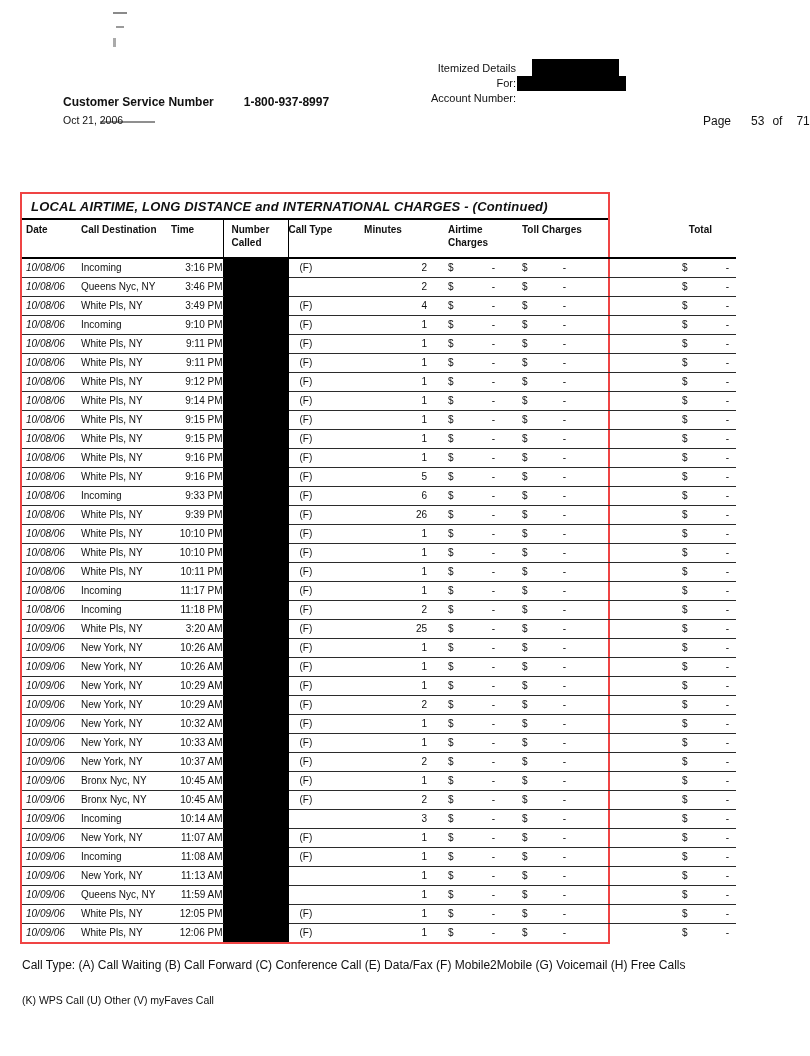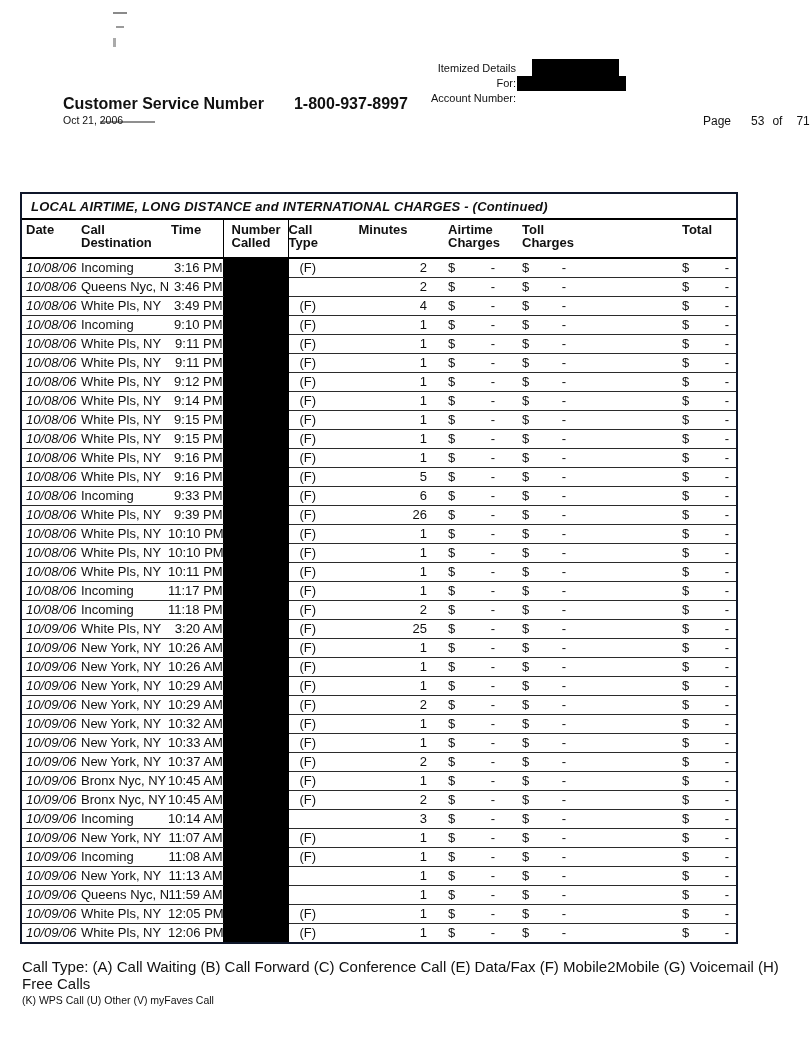--- a/index.html
+++ b/index.html
@@ -9,42 +9,42 @@
     font-family:"Liberation Sans", sans-serif; color:#111;
     overflow:hidden;
   }
   .abs { position:absolute; }
 
   
   .itemized-block { left:416px; top:61px; width:100px; text-align:right; font-size:11px; line-height:15px; }
   .redact { background:#000; position:absolute; }
   .redact-1 { left:532px; top:59px; width:87px; height:18px; }
   .redact-2 { left:517px; top:76px; width:109px; height:15px; }
-  .cs-line { left:63px; top:95px; font-size:16px; font-weight:bold; }
+  .cs-line { left:63px; top:95px; font-size:12px; font-weight:bold; }
   .cs-line .cs-number { margin-left:30px; }
   .date-line { left:63px; top:114px; font-size:10.5px; }
   .page-line { left:703px; top:114px; font-size:12px; }
   .page-line .pnum { margin-left:20px; }
   .page-line .pof { margin-left:8px; }
   .page-line .ptot { margin-left:14px; }
 
   
   .art { position:absolute; background:#8a8a8a; }
   .art1 { left:113px; top:12px; width:14px; height:2px; }
   .art2 { left:116px; top:26px; width:8px; height:2px; background:#9a9a9a; }
   .art3 { left:113px; top:38px; width:3px; height:9px; background:#aaa; }
   .art4 { left:100px; top:121px; width:55px; height:2px; background:#8f8f8f; }
 
   
-  .bill-table-wrap { left:20px; top:192px; width:718px; border:2px solid #0f172a; background:#fff; }
+  .bill-table-wrap { left:20px; top:192px; width:590px; border:2px solid #ef4444; background:#fff; }
   .table-title {
     font-size:13px; font-weight:bold; font-style:italic;
     padding:5px 9px 4px 9px; border-bottom:2px solid #000; letter-spacing:.2px;
   }
-  table { border-collapse:collapse; table-layout:fixed; width:100%; font-size:13px; color:#101010; }
+  table { border-collapse:collapse; table-layout:fixed; width:100%; font-size:10px; color:#101010; }
   col.c1 { width:57px; }  
   col.c2 { width:89px; }  
   col.c3 { width:55px; }  
   col.c4 { width:65px; }  
   col.c5 { width:48px; }  
   col.c6 { width:94px; }  
   col.c7 { width:75px; }  
   col.c8 { width:77px; }  
   col.c9 { width:154px; } 
 
@@ -69,21 +69,21 @@
   td.c-time { text-align:right; }
   td.c-num  { background:#000; border-left:1px solid #000; border-right:1px solid #000; border-bottom-color:#000; }
   td.c-type { padding-left:11px; }
   td.c-min  { text-align:right; padding-right:3px; }
   td.charge .val { float:right; }
   td.c-air  { padding-left:18px; padding-right:10px; }
   td.c-toll { padding-left:17px; padding-right:16px; }
   td.c-total{ padding-left:100px; padding-right:7px; }
 
   
-  .legend-1 { left:22px; top:958px; font-size:15px; }
+  .legend-1 { left:22px; top:958px; font-size:12px; }
   .legend-2 { left:22px; top:994px; font-size:10.5px; }
 </style>
 </head>
 <body>
 
 <div class="art art1"></div>
 <div class="art art2"></div>
 <div class="art art3"></div>
 <div class="art art4"></div>
 

